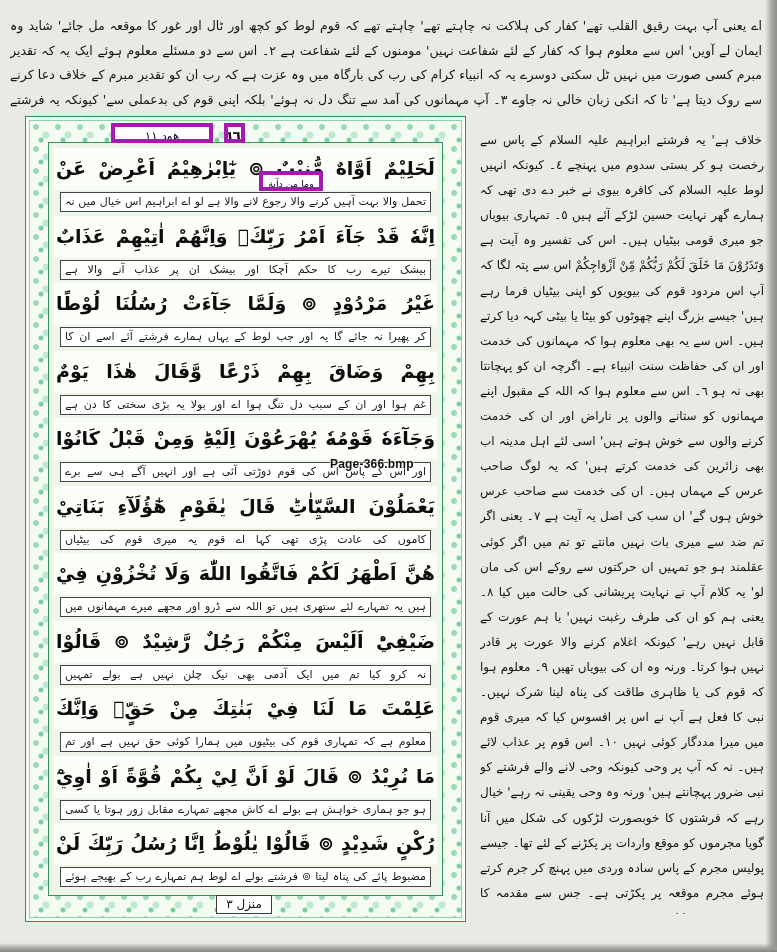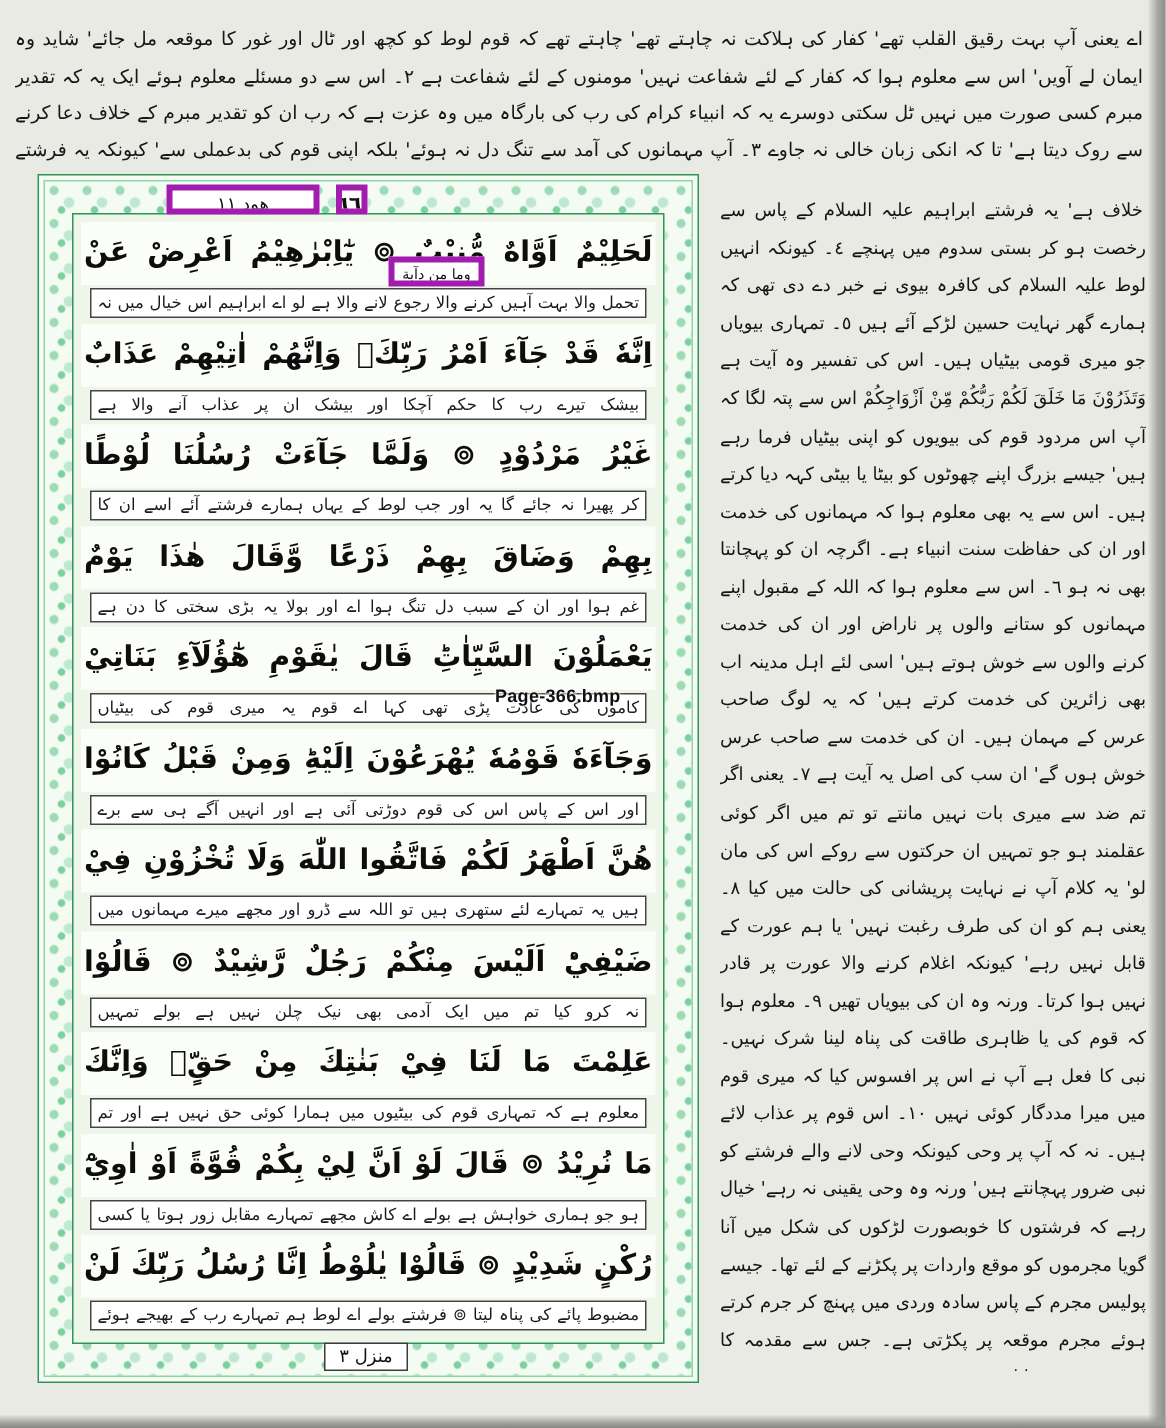--- a/index.html
+++ b/index.html
@@ -123,27 +123,27 @@
             <div class="arabic" dir="rtl">غَيْرُ مَرْدُوْدٍ ⊚ وَلَمَّا جَآءَتْ رُسُلُنَا لُوْطًا سِيْٓءَ</div>
             <div class="urdu-strip" dir="rtl">کر پھیرا نہ جائے گا یہ اور جب لوط کے یہاں ہمارے فرشتے آئے اسے ان کا</div>
           </div>
 
           <div class="verse">
             <div class="arabic" dir="rtl">بِهِمْ وَضَاقَ بِهِمْ ذَرْعًا وَّقَالَ هٰذَا يَوْمٌ عَصِيْبٌ</div>
             <div class="urdu-strip" dir="rtl">غم ہوا اور ان کے سبب دل تنگ ہوا اے اور بولا یہ بڑی سختی کا دن ہے</div>
           </div>
 
           <div class="verse">
+            <div class="arabic" dir="rtl">وَجَآءَهٗ قَوْمُهٗ يُهْرَعُوْنَ اِلَيْهِؕ وَمِنْ قَبْلُ كَانُوْا</div>
+            <div class="urdu-strip" dir="rtl">اور اس کے پاس اس کی قوم دوڑتی آئی ہے اور انہیں آگے ہی سے برے</div>
+          </div>
+
+          <div class="verse">
             <div class="arabic" dir="rtl">يَعْمَلُوْنَ السَّيِّاٰتِؕ قَالَ يٰقَوْمِ هٰٓؤُلَآءِ بَنَاتِيْ</div>
             <div class="urdu-strip" dir="rtl">کاموں کی عادت پڑی تھی کہا اے قوم یہ میری قوم کی بیٹیاں</div>
-          </div>
-
-          <div class="verse">
-            <div class="arabic" dir="rtl">وَجَآءَهٗ قَوْمُهٗ يُهْرَعُوْنَ اِلَيْهِؕ وَمِنْ قَبْلُ كَانُوْا</div>
-            <div class="urdu-strip" dir="rtl">اور اس کے پاس اس کی قوم دوڑتی آئی ہے اور انہیں آگے ہی سے برے</div>
           </div>
 
           <div class="verse">
             <div class="arabic" dir="rtl">هُنَّ اَطْهَرُ لَكُمْ فَاتَّقُوا اللّٰهَ وَلَا تُخْزُوْنِ فِيْ</div>
             <div class="urdu-strip" dir="rtl">ہیں یہ تمہارے لئے ستھری ہیں تو اللہ سے ڈرو اور مجھے میرے مہمانوں میں رسوا</div>
           </div>
 
           <div class="verse">
             <div class="arabic" dir="rtl">ضَيْفِيْؕ اَلَيْسَ مِنْكُمْ رَجُلٌ رَّشِيْدٌ ⊚ قَالُوْا لَقَدْ</div>
             <div class="urdu-strip" dir="rtl">نہ کرو کیا تم میں ایک آدمی بھی نیک چلن نہیں ہے بولے تمہیں</div>

